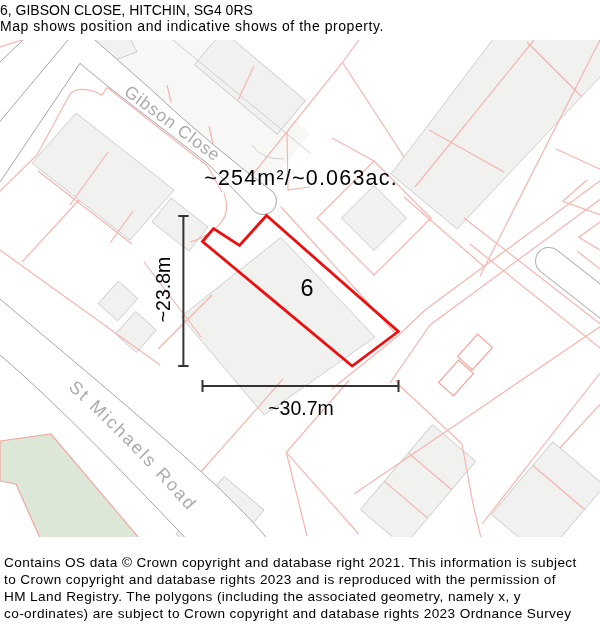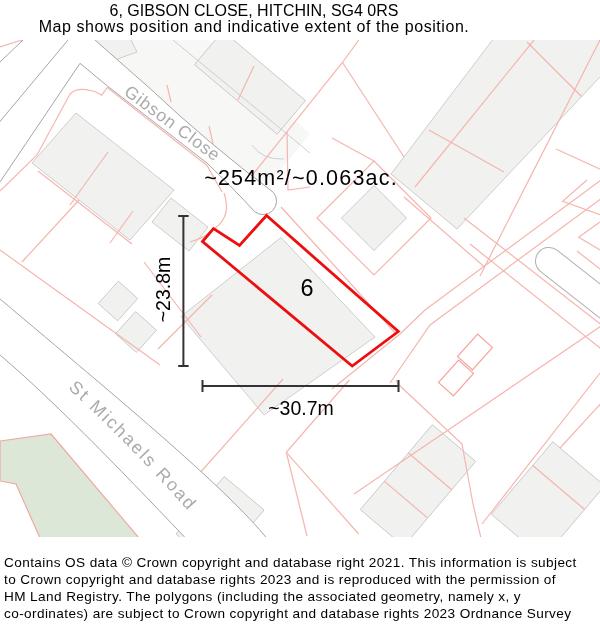--- a/index.html
+++ b/index.html
@@ -1,17 +1,17 @@
 <!DOCTYPE html>
 <html><head>
 <meta charset="utf-8">
 <style>
 html,body{margin:0;padding:0;width:600px;height:625px;background:#fff;overflow:hidden}
 body{font-family:"Liberation Sans",sans-serif;position:relative}
-.hdr{position:absolute;left:0;top:3px;width:508px;text-align:center;font-size:16px;line-height:15.5px;color:#000}
+.hdr{position:absolute;left:0;top:3px;width:508px;text-align:left;font-size:14px;line-height:15.5px;color:#000}
 .hdr .l2{letter-spacing:0.55px}
 .ftr{position:absolute;left:4px;top:554px;width:596px;font-size:13.6px;line-height:17.1px;color:#000;letter-spacing:0.4px}
 svg{position:absolute;left:0;top:0}
 </style>
 </head>
 <body>
 
 <svg width="600" height="625" viewBox="0 0 600 625">
 <defs>
 <clipPath id="mapclip">
@@ -139,16 +139,16 @@
 </g>
 
 <text x="165" y="294.5" font-size="19.5" fill="#000" text-anchor="middle" transform="rotate(-90 165 289.5)">~23.8m</text>
 
 <text x="301" y="415" font-size="19.5" fill="#000" text-anchor="middle">~30.7m</text>
 </g>
 </svg>
 
 <div class="hdr">
     <div>6, GIBSON CLOSE, HITCHIN, SG4 0RS</div>
-    <div class="l2">Map shows position and indicative extent of the position.</div>
+    <div class="l2">Map shows position and indicative shows of the property.</div>
   </div>
 
 <div class="ftr">Contains OS data © Crown copyright and database right 2021. This information is subject<br>to Crown copyright and database rights 2023 and is reproduced with the permission of<br>HM Land Registry. The polygons (including the associated geometry, namely x, y<br>co-ordinates) are subject to Crown copyright and database rights 2023 Ordnance Survey<br>100026316.</div>
 
 </body></html>

